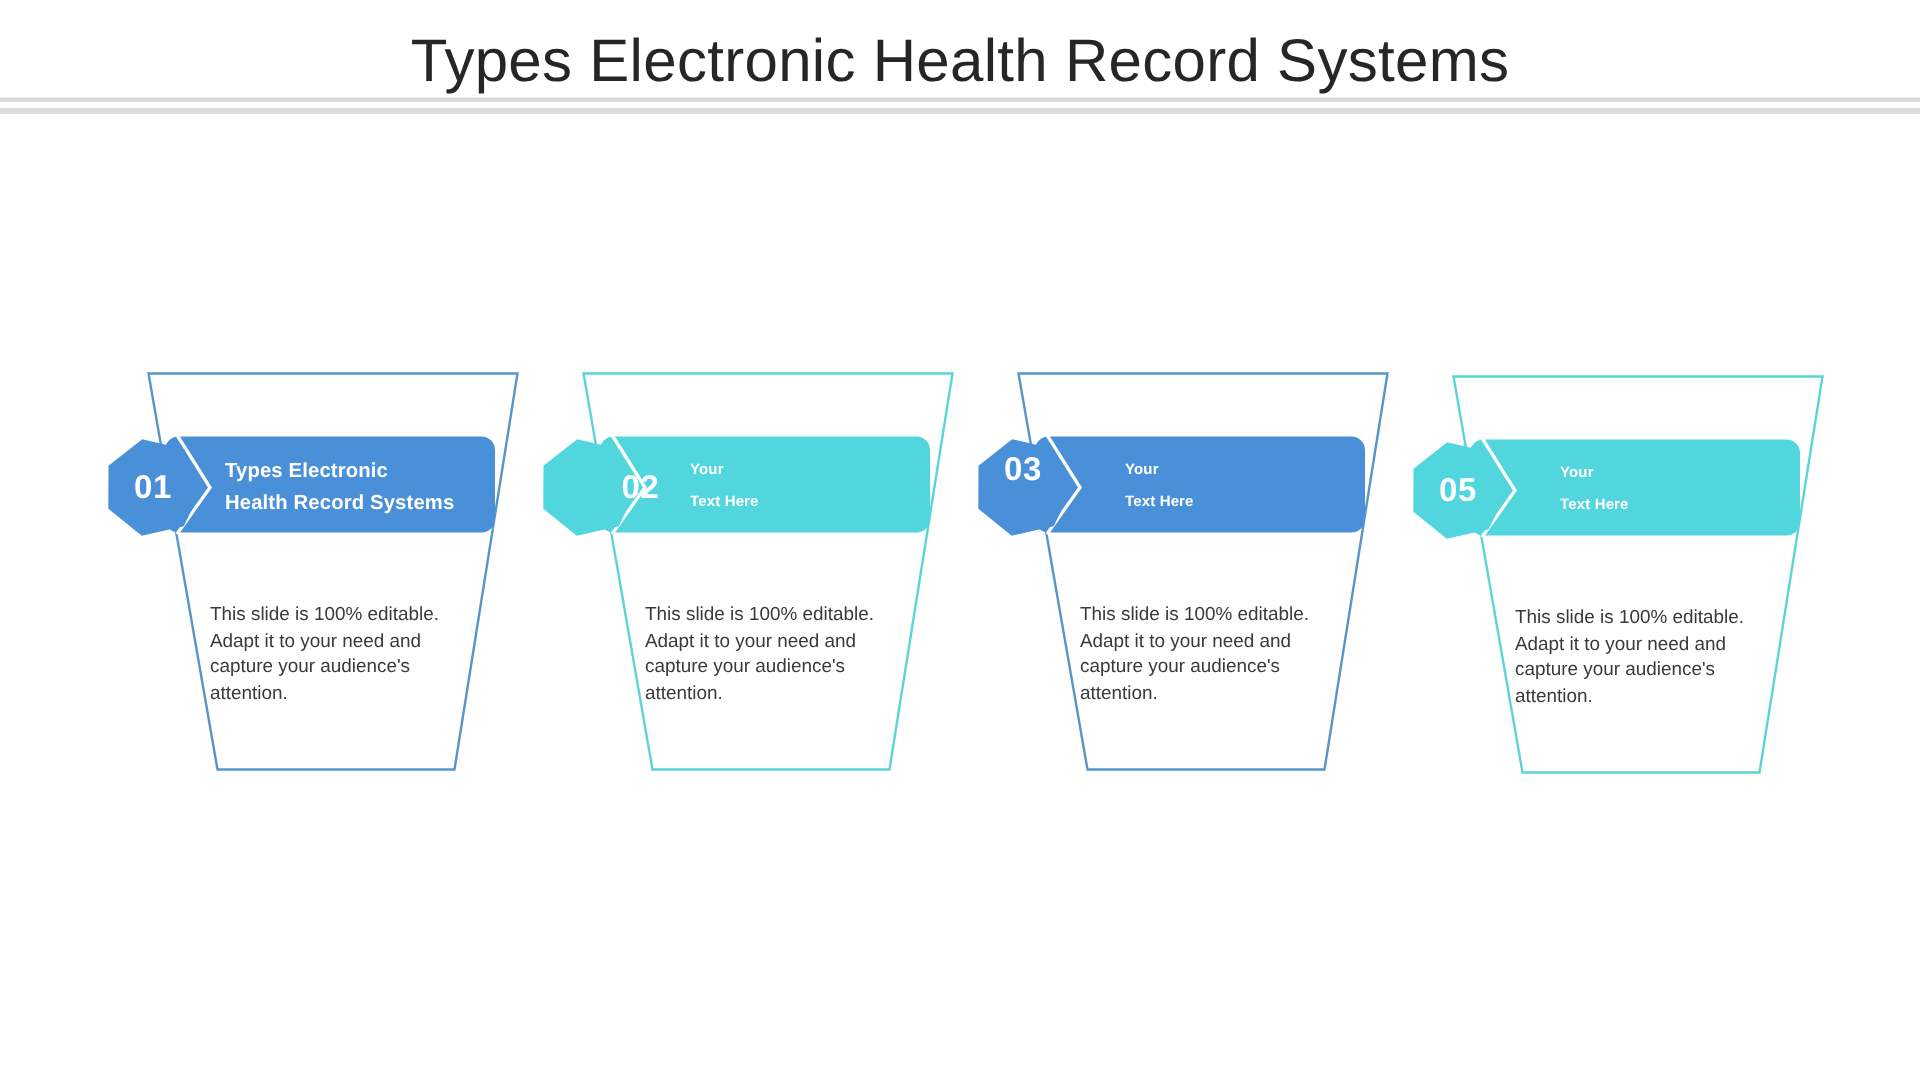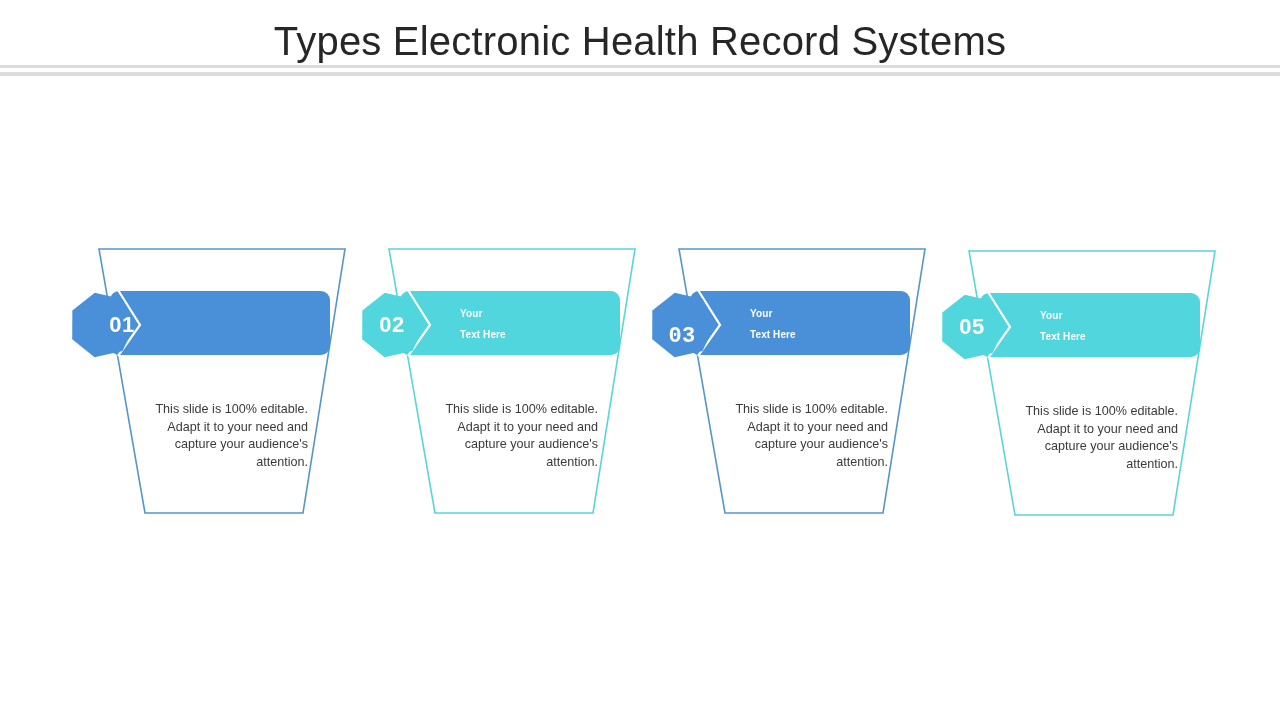--- a/index.html
+++ b/index.html
@@ -96,21 +96,21 @@
     font-weight: bold;
     letter-spacing: 0.4px;
     text-align: center;
     pointer-events: none;
   }
 
   
   .funnel-body {
     position: absolute;
     width: 168px;
-    text-align: right;
+    text-align: left;
     font-size: 12.6px;
     line-height: 17.6px;
     color: #3a3a3a;
   }
 </style>
 </head>
 <body>
 
 <div id="slide-title">Types Electronic Health Record Systems</div>
 
@@ -120,43 +120,45 @@
 </div>
 
 <div id="funnel-board">
     <div class="funnel-item" style="left: 60px;">
       <svg class="funnel-svg" viewBox="0 0 300 720" width="300" height="720">
         <path d="M 39 249 L 285 249 L 243 513 L 85 513 Z" fill="none" stroke="#5596C8" stroke-width="1.6" stroke-linejoin="miter"></path>
         <rect x="50" y="291" width="220" height="64" rx="9" ry="9" fill="#4A90D9"></rect>
         <path d="M 58 290 L 80 325 L 58 356" fill="none" stroke="#ffffff" stroke-width="2.2"></path>
         <polygon points="34.80,292.80 62.69,299.29 75.00,325.15 62.46,350.89 34.52,357.14 12.21,339.19 12.33,310.55" fill="#4A90D9"></polygon>
       </svg>
-      <div class="badge-num" style="left: 12px; top: 312px; width: 60px; margin-left: 20px;">01</div>
+      <div class="badge-num" style="left: 12px; top: 312px; width: 60px;">01</div>
+      <div class="banner-text wide" style="left: 90px; top: 303px; width: 190px;">Types Electronic
+Health Record Systems</div>
       <div class="funnel-body" style="left: 80px; top: 401px;">This slide is 100% editable. Adapt it to your need and capture your audience's attention.</div>
     </div>
     <div class="funnel-item" style="left: 350px;">
       <svg class="funnel-svg" viewBox="0 0 300 720" width="300" height="720">
         <path d="M 39 249 L 285 249 L 243 513 L 85 513 Z" fill="none" stroke="#5BD4D8" stroke-width="1.6" stroke-linejoin="miter"></path>
         <rect x="50" y="291" width="220" height="64" rx="9" ry="9" fill="#50D6DC"></rect>
         <path d="M 58 290 L 80 325 L 58 356" fill="none" stroke="#ffffff" stroke-width="2.2"></path>
         <polygon points="34.80,292.80 62.69,299.29 75.00,325.15 62.46,350.89 34.52,357.14 12.21,339.19 12.33,310.55" fill="#50D6DC"></polygon>
       </svg>
-      <div class="badge-num" style="left: 12px; top: 312px; width: 60px;">02</div>
+      <div class="badge-num" style="left: 12px; top: 312px; width: 60px; padding-left: 35px;">02</div>
       <div class="banner-text" style="left: 110px; top: 303px; width: 190px;">Your
 Text Here</div>
       <div class="funnel-body" style="left: 80px; top: 401px;">This slide is 100% editable. Adapt it to your need and capture your audience's attention.</div>
     </div>
     <div class="funnel-item" style="left: 640px;">
       <svg class="funnel-svg" viewBox="0 0 300 720" width="300" height="720">
         <path d="M 39 249 L 285 249 L 243 513 L 85 513 Z" fill="none" stroke="#5596C8" stroke-width="1.6" stroke-linejoin="miter"></path>
         <rect x="50" y="291" width="220" height="64" rx="9" ry="9" fill="#4A90D9"></rect>
         <path d="M 58 290 L 80 325 L 58 356" fill="none" stroke="#ffffff" stroke-width="2.2"></path>
         <polygon points="34.80,292.80 62.69,299.29 75.00,325.15 62.46,350.89 34.52,357.14 12.21,339.19 12.33,310.55" fill="#4A90D9"></polygon>
       </svg>
-      <div class="badge-num" style="left: 12px; top: 324px; width: 60px; font-family: Liberation Mono, monospace;">03</div>
+      <div class="badge-num" style="left: 12px; top: 300px; width: 60px;">03</div>
       <div class="banner-text" style="left: 110px; top: 303px; width: 190px;">Your
 Text Here</div>
       <div class="funnel-body" style="left: 80px; top: 401px;">This slide is 100% editable. Adapt it to your need and capture your audience's attention.</div>
     </div>
     <div class="funnel-item" style="left: 930px;">
       <svg class="funnel-svg" viewBox="0 0 300 720" width="300" height="720">
         <path d="M 39 251 L 285 251 L 243 515 L 85 515 Z" fill="none" stroke="#5BD4D8" stroke-width="1.6" stroke-linejoin="miter"></path>
         <rect x="50" y="293" width="220" height="64" rx="9" ry="9" fill="#50D6DC"></rect>
         <path d="M 58 292 L 80 327 L 58 358" fill="none" stroke="#ffffff" stroke-width="2.2"></path>
         <polygon points="34.80,294.80 62.69,301.29 75.00,327.15 62.46,352.89 34.52,359.14 12.21,341.19 12.33,312.55" fill="#50D6DC"></polygon>

